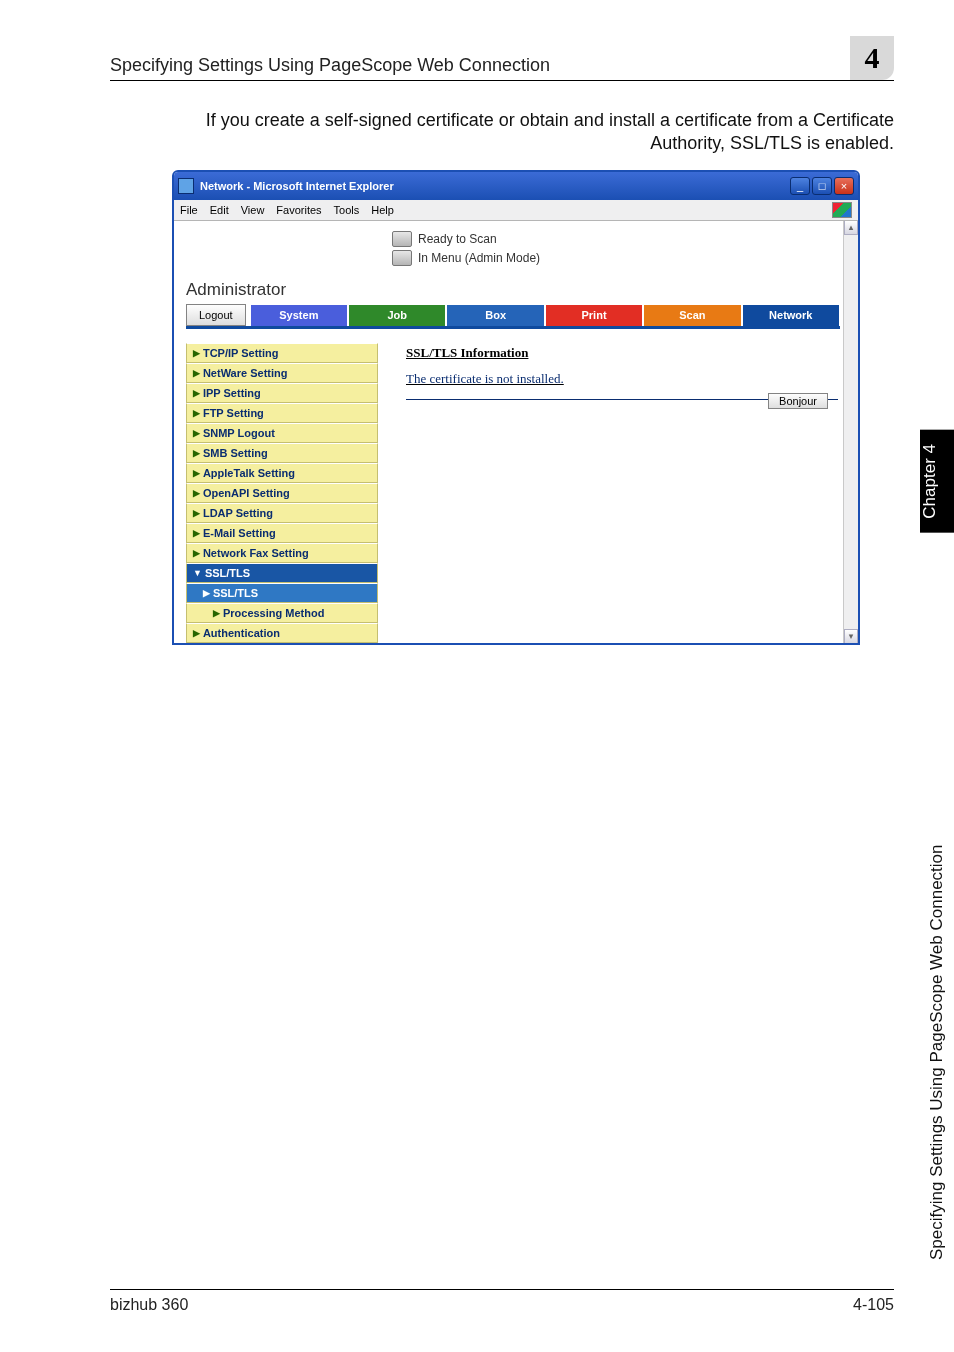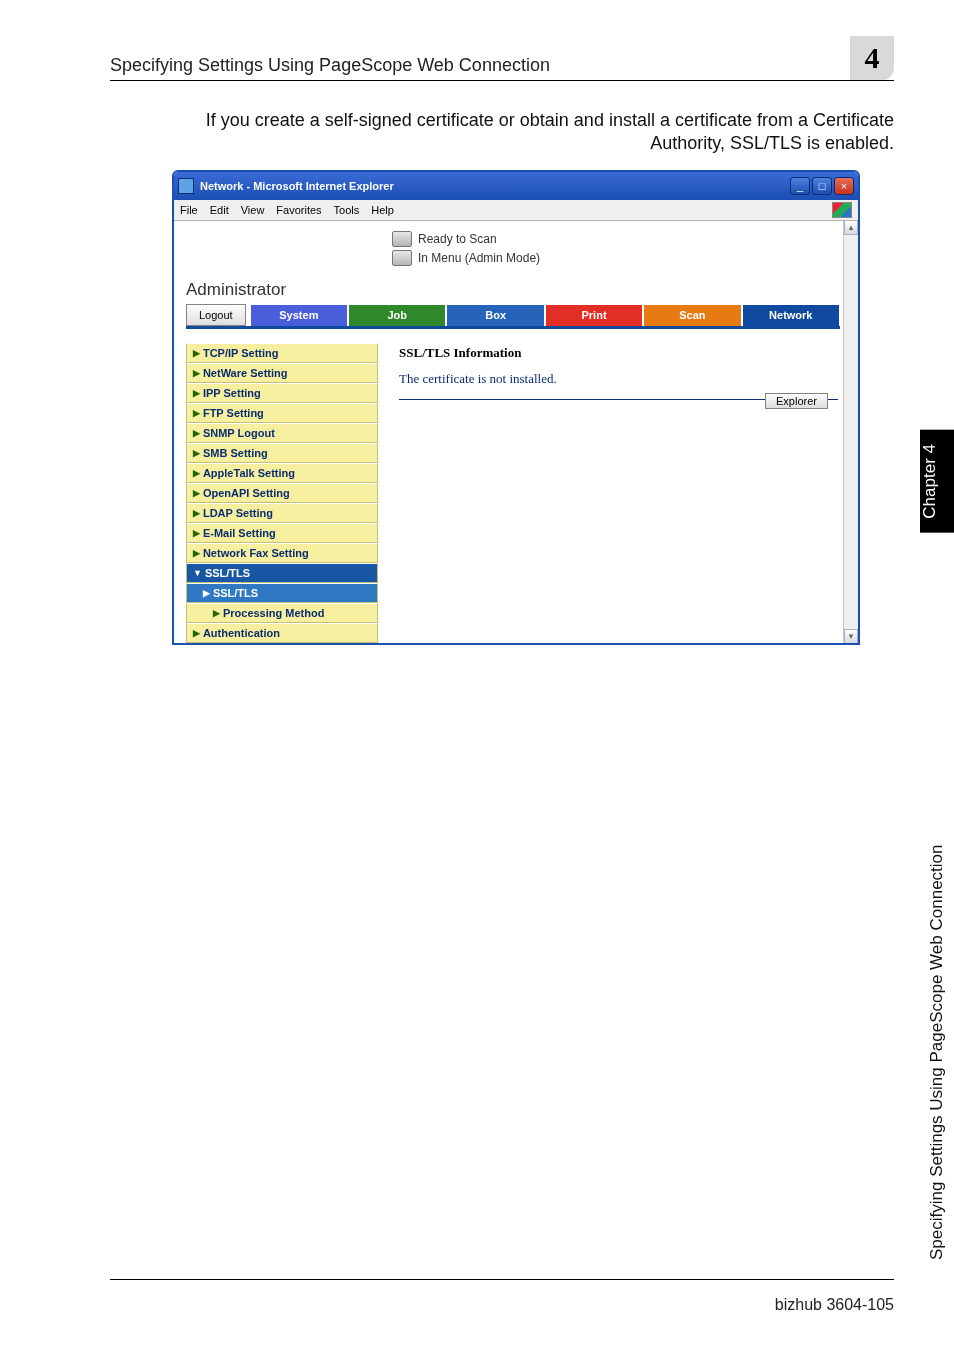--- a/index.html
+++ b/index.html
@@ -218,24 +218,25 @@
     gap: 3px;
   }
   .sbitem .arrow { color: #276500; font-size: 9px; }
   .sbitem.header { background: #1956a5; color: #fff; }
   .sbitem.header .arrow { color: #fff; }
   .sbitem.sub { background: #2f78c4; color: #fff; padding-left: 16px; }
   .sbitem.sub .arrow { color: #fff; }
   .sbitem.subsub { padding-left: 26px; }
   .panel {
     flex: 1;
-    padding: 2px 0 0 21px;
+    padding: 2px 0 0 28px;
     font-family: "Times New Roman", serif;
     font-size: 13px;
     position: relative;
+    text-decoration: underline;
   }
   .panel-title { font-weight: bold; color: #000; font-family: "Times New Roman", serif; }
   .panel-text { color: #0a2d70; margin-top: 10px; }
   .panel-hr {
     border: none;
     border-top: 1px solid #0a2d70;
     margin: 12px 0 10px 0;
   }
   .setting-btn {
     position: absolute;
@@ -278,23 +279,23 @@
     padding-bottom: 10px;
     color: #111;
   }
 
   .footer {
     position: absolute;
     left: 110px;
     right: 60px;
     bottom: 38px;
     border-top: 1px solid #000;
-    padding-top: 16px;
-    display: flex;
-    justify-content: flex-end;
+    padding-top: 6px;
+    display: flex;
+    justify-content: space-between;
     font-size: 16px;
     color: #222;
   }
 </style>
 </head>
 <body>
 
 <div class="page">
   <div class="header-row">
     <div class="header-title">Specifying Settings Using PageScope Web Connection</div>
@@ -418,21 +419,21 @@
           <div class="sbitem">
               <span class="arrow">▶</span>
               <span>OpenAPI Setting</span>
             </div>
 
         </div>
         <div class="panel">
           <div class="panel-title">SSL/TLS Information</div>
           <div class="panel-text">The certificate is not installed.</div>
           <hr class="panel-hr">
-          <button class="setting-btn">Explorer</button>
+          <button class="setting-btn">Bonjour</button>
         </div>
       </div>
     </div>
   </div>
 
 
   <div class="side-tab">Chapter 4</div>
   <div class="side-label">Specifying Settings Using PageScope Web Connection</div>
 
   <div class="footer">

